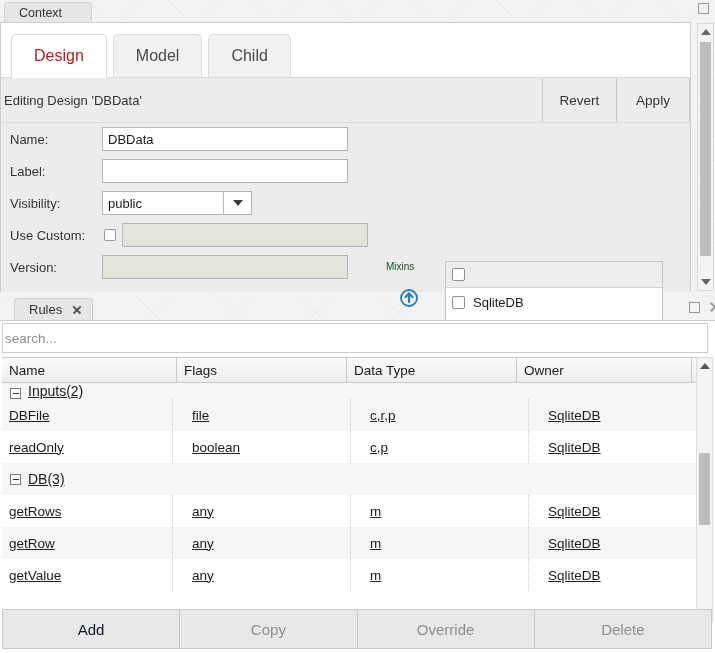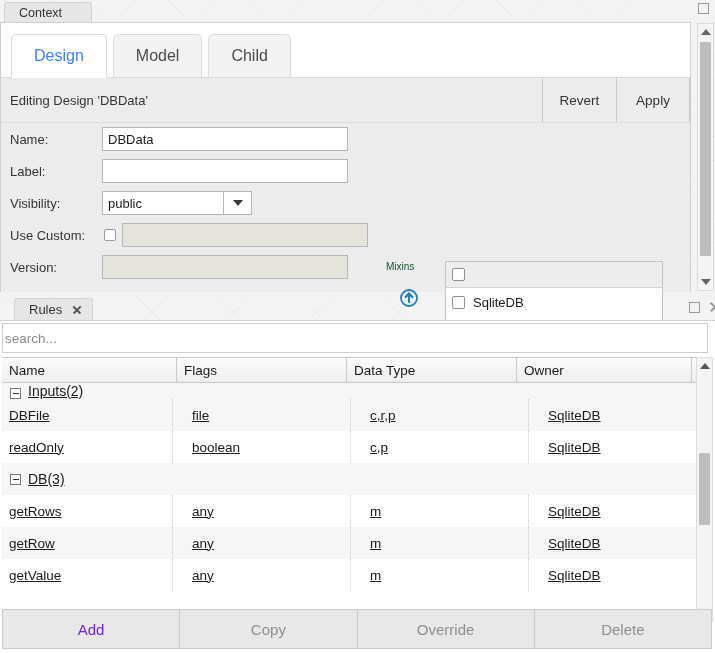--- a/index.html
+++ b/index.html
@@ -84,33 +84,33 @@
     display: flex; align-items: center; justify-content: center;
     background: #f2f2f2;
     border: 1px solid #dcdcdc;
     border-radius: 5px 5px 0 0;
     font-size: 16px; color: #4a4a4a;
     box-sizing: border-box;
     position: relative; top: 1px;
   }
   .itab.active {
     background: #ffffff;
-    color: #3b82f6;
+    color: #b91c1c;
     border-bottom-color: #ffffff;
   }
 
   .edit-bar {
     position: absolute; left: 0; top: 55px; width: 100%; height: 45px;
     background: #ececec;
     border-bottom: 1px solid #dcdcdc;
     box-sizing: border-box;
     display: flex; align-items: center;
   }
   .edit-label {
-    padding-left: 9px; font-size: 13px; color: #333; flex: 1;
+    padding-left: 3px; font-size: 13px; color: #333; flex: 1;
   }
   .edit-btns { display: flex; height: 100%; }
   .ebtn {
     width: 74px; height: 100%;
     display: flex; align-items: center; justify-content: center;
     background: #ececec;
     border-left: 1px solid #c8c8c8;
     font-size: 13.5px; color: #333;
     box-sizing: border-box;
   }
@@ -339,21 +339,21 @@
     display: flex;
   }
   .bbtn {
     flex: 1; height: 100%;
     display: flex; align-items: center; justify-content: center;
     font-size: 15px; color: #8e8e8e;
     border-right: 1px solid #cacaca;
     box-sizing: border-box;
   }
   .bbtn:last-child { border-right: none; }
-  .bbtn.enabled { color: #6d28d9; }
+  .bbtn.enabled { color: #0f172a; }
 </style>
 </head>
 <body>
 
 <div class="desktop-bg"></div>
 
 <div class="context-panel">
 
   <div class="tabstrip">
     <div class="panel-tab">

